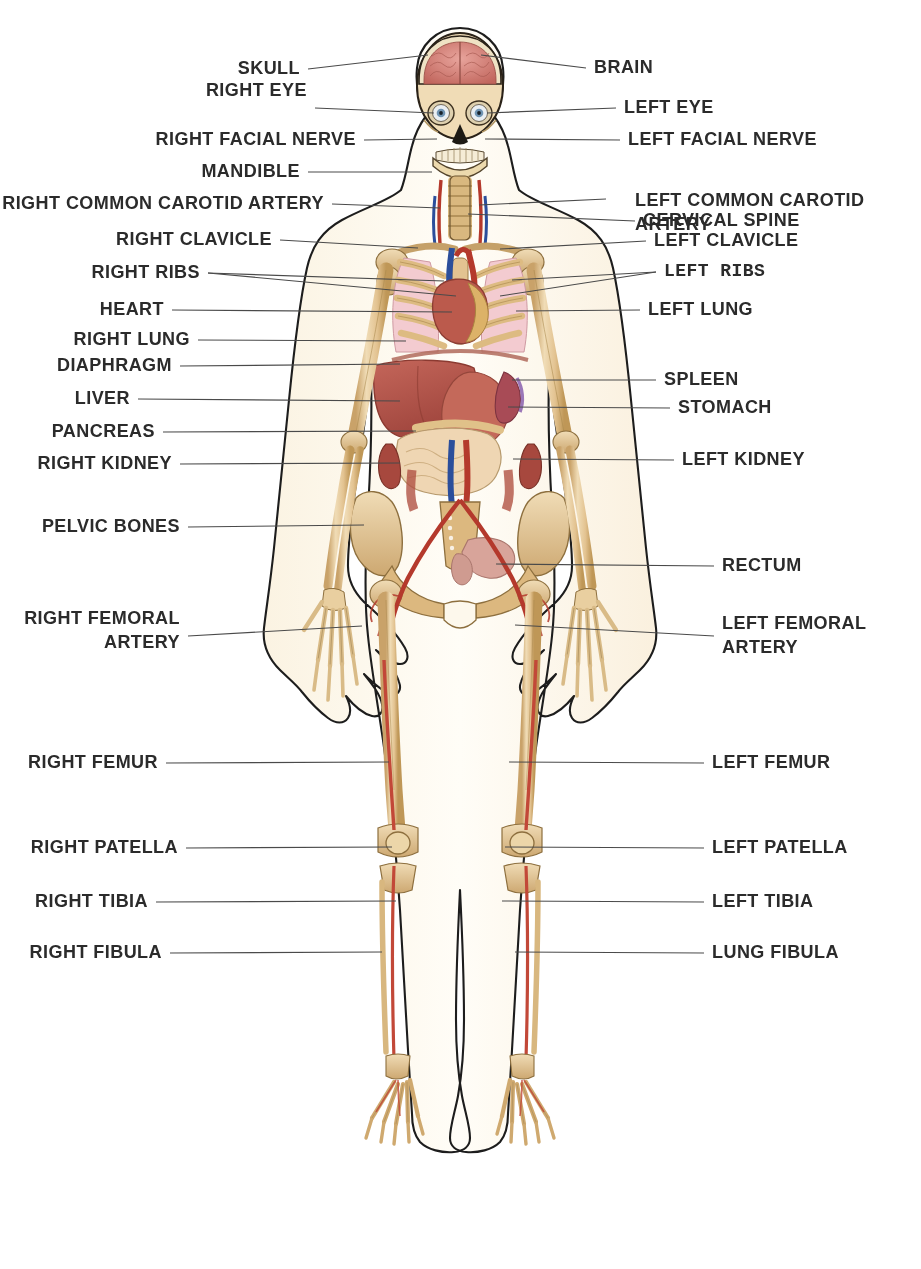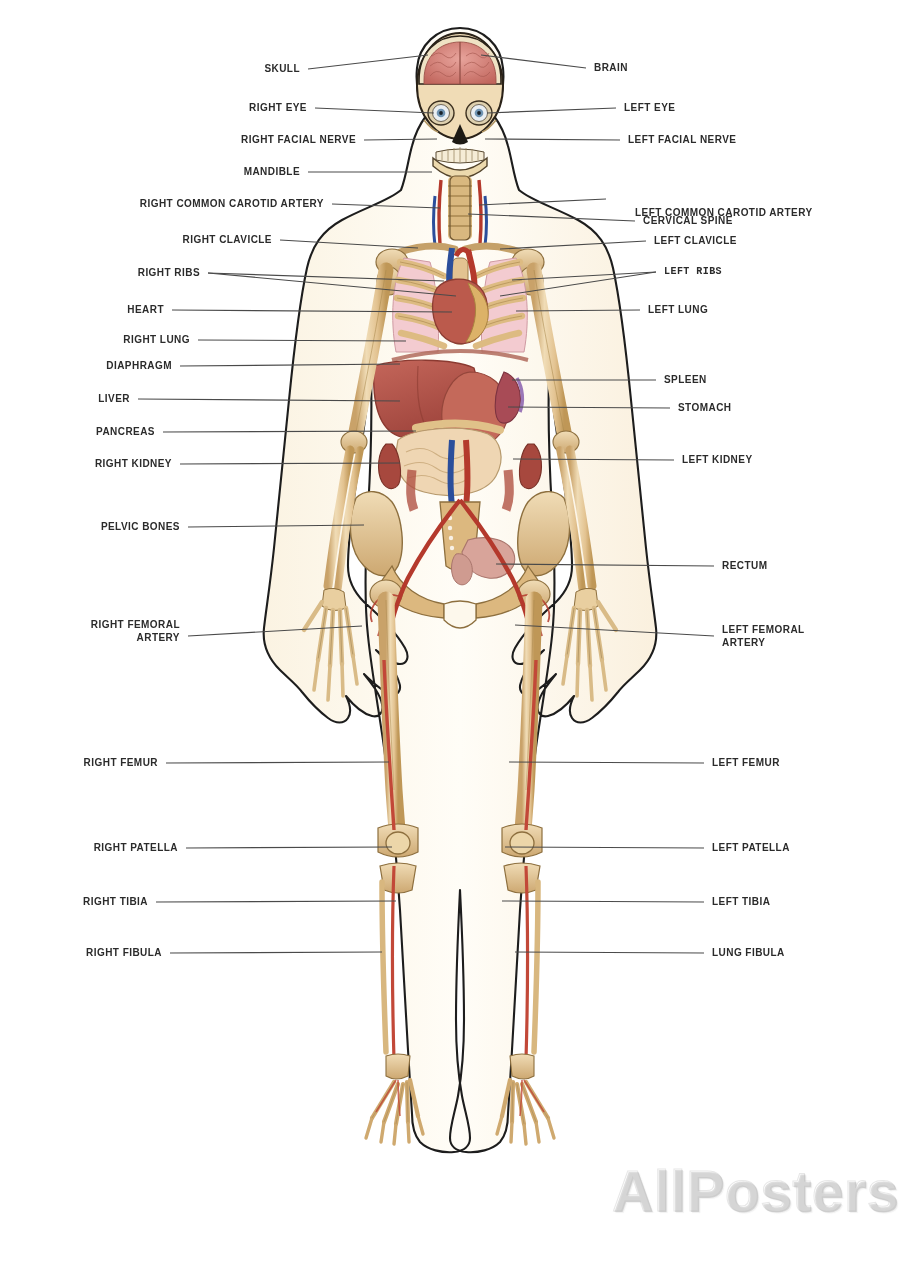--- a/index.html
+++ b/index.html
@@ -16,21 +16,21 @@
     height: 1269px;
     background: #ffffff;
     overflow: hidden;
   }
 
   
   .label {
     position: absolute;
     font-family: "Liberation Sans", sans-serif;
     font-weight: bold;
-    font-size: 10px;
+    font-size: 18px;
     letter-spacing: 0.45px;
     color: #2b2b2b;
     line-height: 1.32;
     white-space: pre-line;
     z-index: 40;
   }
   .label.right-align {
     text-align: right;
     transform: translateY(-50%);
   }
@@ -547,21 +547,21 @@
       <line x1="714" y1="566" x2="496" y2="564" stroke="#4a4a4a" stroke-width="1.15"></line>
       <line x1="714" y1="636" x2="515" y2="625" stroke="#4a4a4a" stroke-width="1.15"></line>
       <line x1="704" y1="763" x2="509" y2="762" stroke="#4a4a4a" stroke-width="1.15"></line>
       <line x1="704" y1="848" x2="505" y2="847" stroke="#4a4a4a" stroke-width="1.15"></line>
       <line x1="704" y1="902" x2="502" y2="901" stroke="#4a4a4a" stroke-width="1.15"></line>
       <line x1="704" y1="953" x2="515" y2="952" stroke="#4a4a4a" stroke-width="1.15"></line>
     </svg>
 
   <div id="label-layer">
       <div class="label right-align" style="right: 621px; top: 69px;">SKULL</div>
-      <div class="label right-align" style="right: 614px; top: 108px;">RIGHT EYE</div>
+      <div class="label right-align" style="right: 614px; top: 91px;">RIGHT EYE</div>
       <div class="label right-align" style="right: 565px; top: 140px; text-align: right;">RIGHT FACIAL NERVE</div>
       <div class="label right-align" style="right: 621px; top: 172px;">MANDIBLE</div>
       <div class="label right-align" style="right: 597px; top: 204px;">RIGHT COMMON CAROTID ARTERY</div>
       <div class="label right-align" style="right: 649px; top: 240px;">RIGHT CLAVICLE</div>
       <div class="label right-align" style="right: 721px; top: 273px;">RIGHT RIBS</div>
       <div class="label right-align" style="right: 757px; top: 310px; padding-left: 20px;">HEART</div>
       <div class="label right-align" style="right: 731px; top: 340px;">RIGHT LUNG</div>
       <div class="label right-align" style="right: 749px; top: 366px;">DIAPHRAGM</div>
       <div class="label right-align" style="right: 791px; top: 399px;">LIVER</div>
       <div class="label right-align" style="right: 766px; top: 432px; margin-left: 25px;">PANCREAS</div>
@@ -586,15 +586,14 @@
       <div class="label left-align" style="left: 682px; top: 460px;">LEFT KIDNEY</div>
       <div class="label left-align" style="left: 722px; top: 566px;">RECTUM</div>
       <div class="label left-align" style="left: 722px; top: 636px;">LEFT FEMORAL
 ARTERY</div>
       <div class="label left-align" style="left: 712px; top: 763px;">LEFT FEMUR</div>
       <div class="label left-align" style="left: 712px; top: 848px;">LEFT PATELLA</div>
       <div class="label left-align" style="left: 712px; top: 902px;">LEFT TIBIA</div>
       <div class="label left-align" style="left: 712px; top: 953px;">LUNG FIBULA</div>
     </div>
 
-  <div id="watermark">AllPosters</div>
 
 </div>
 
 </body></html>

